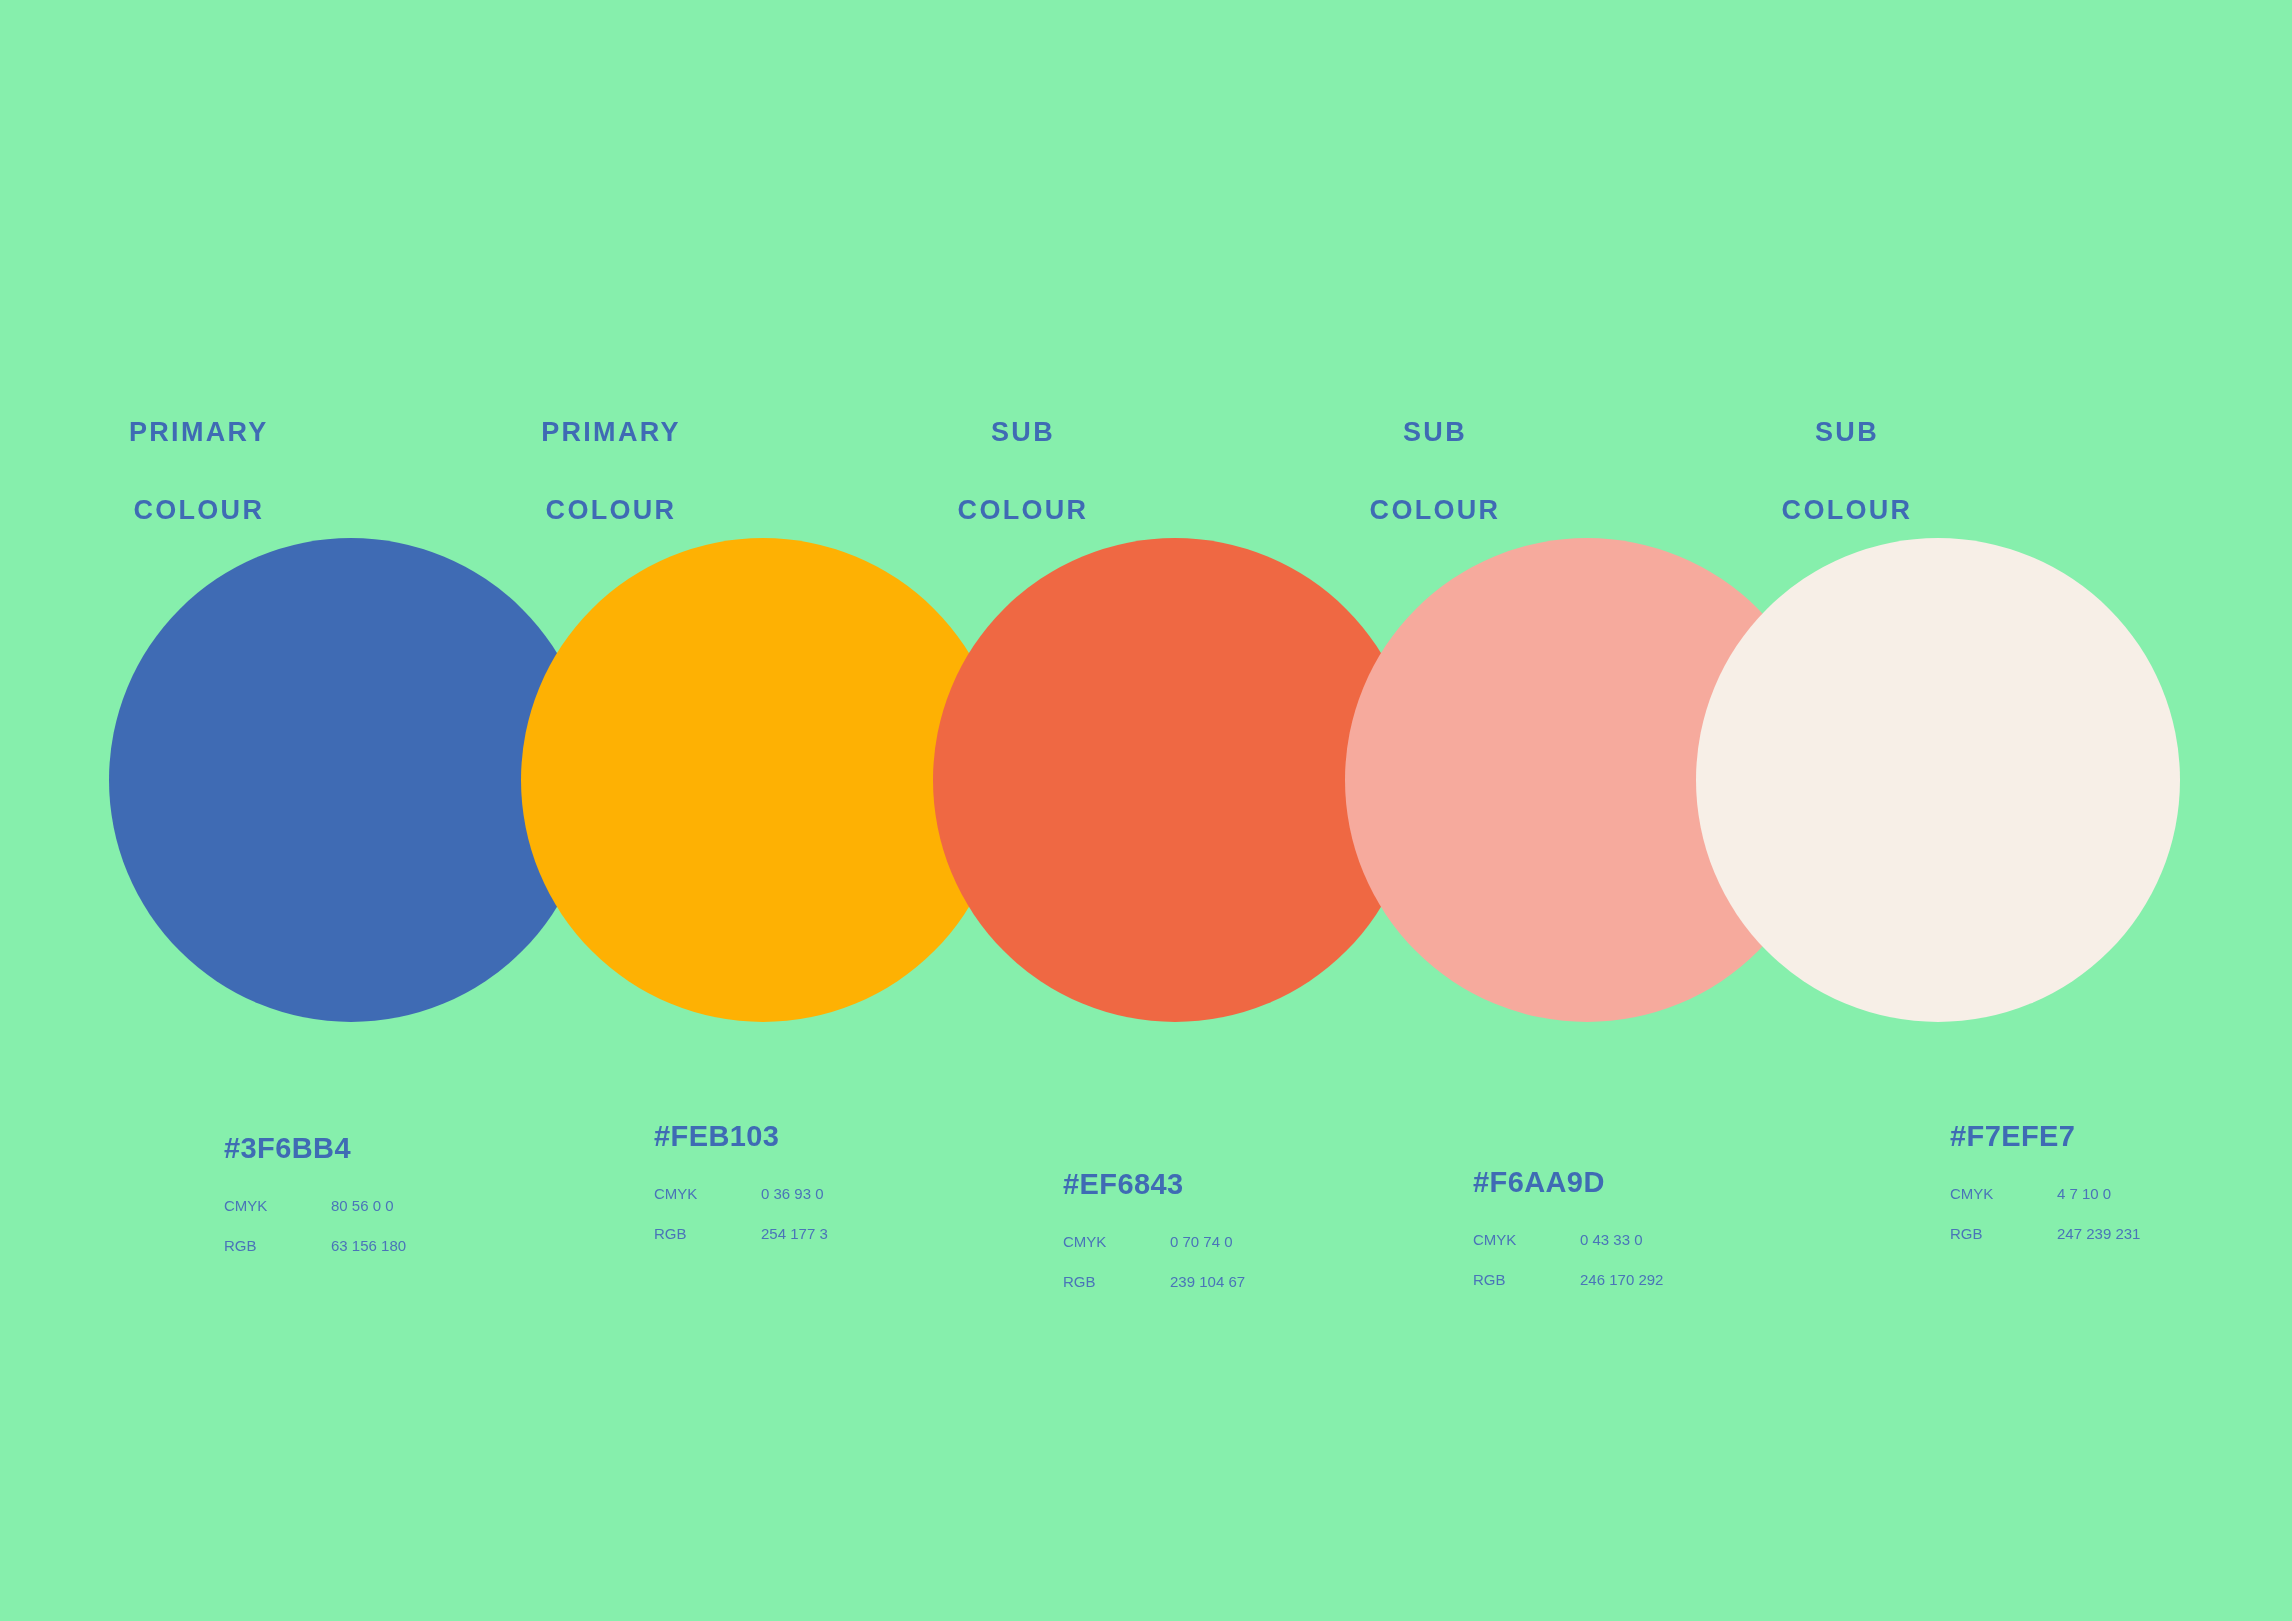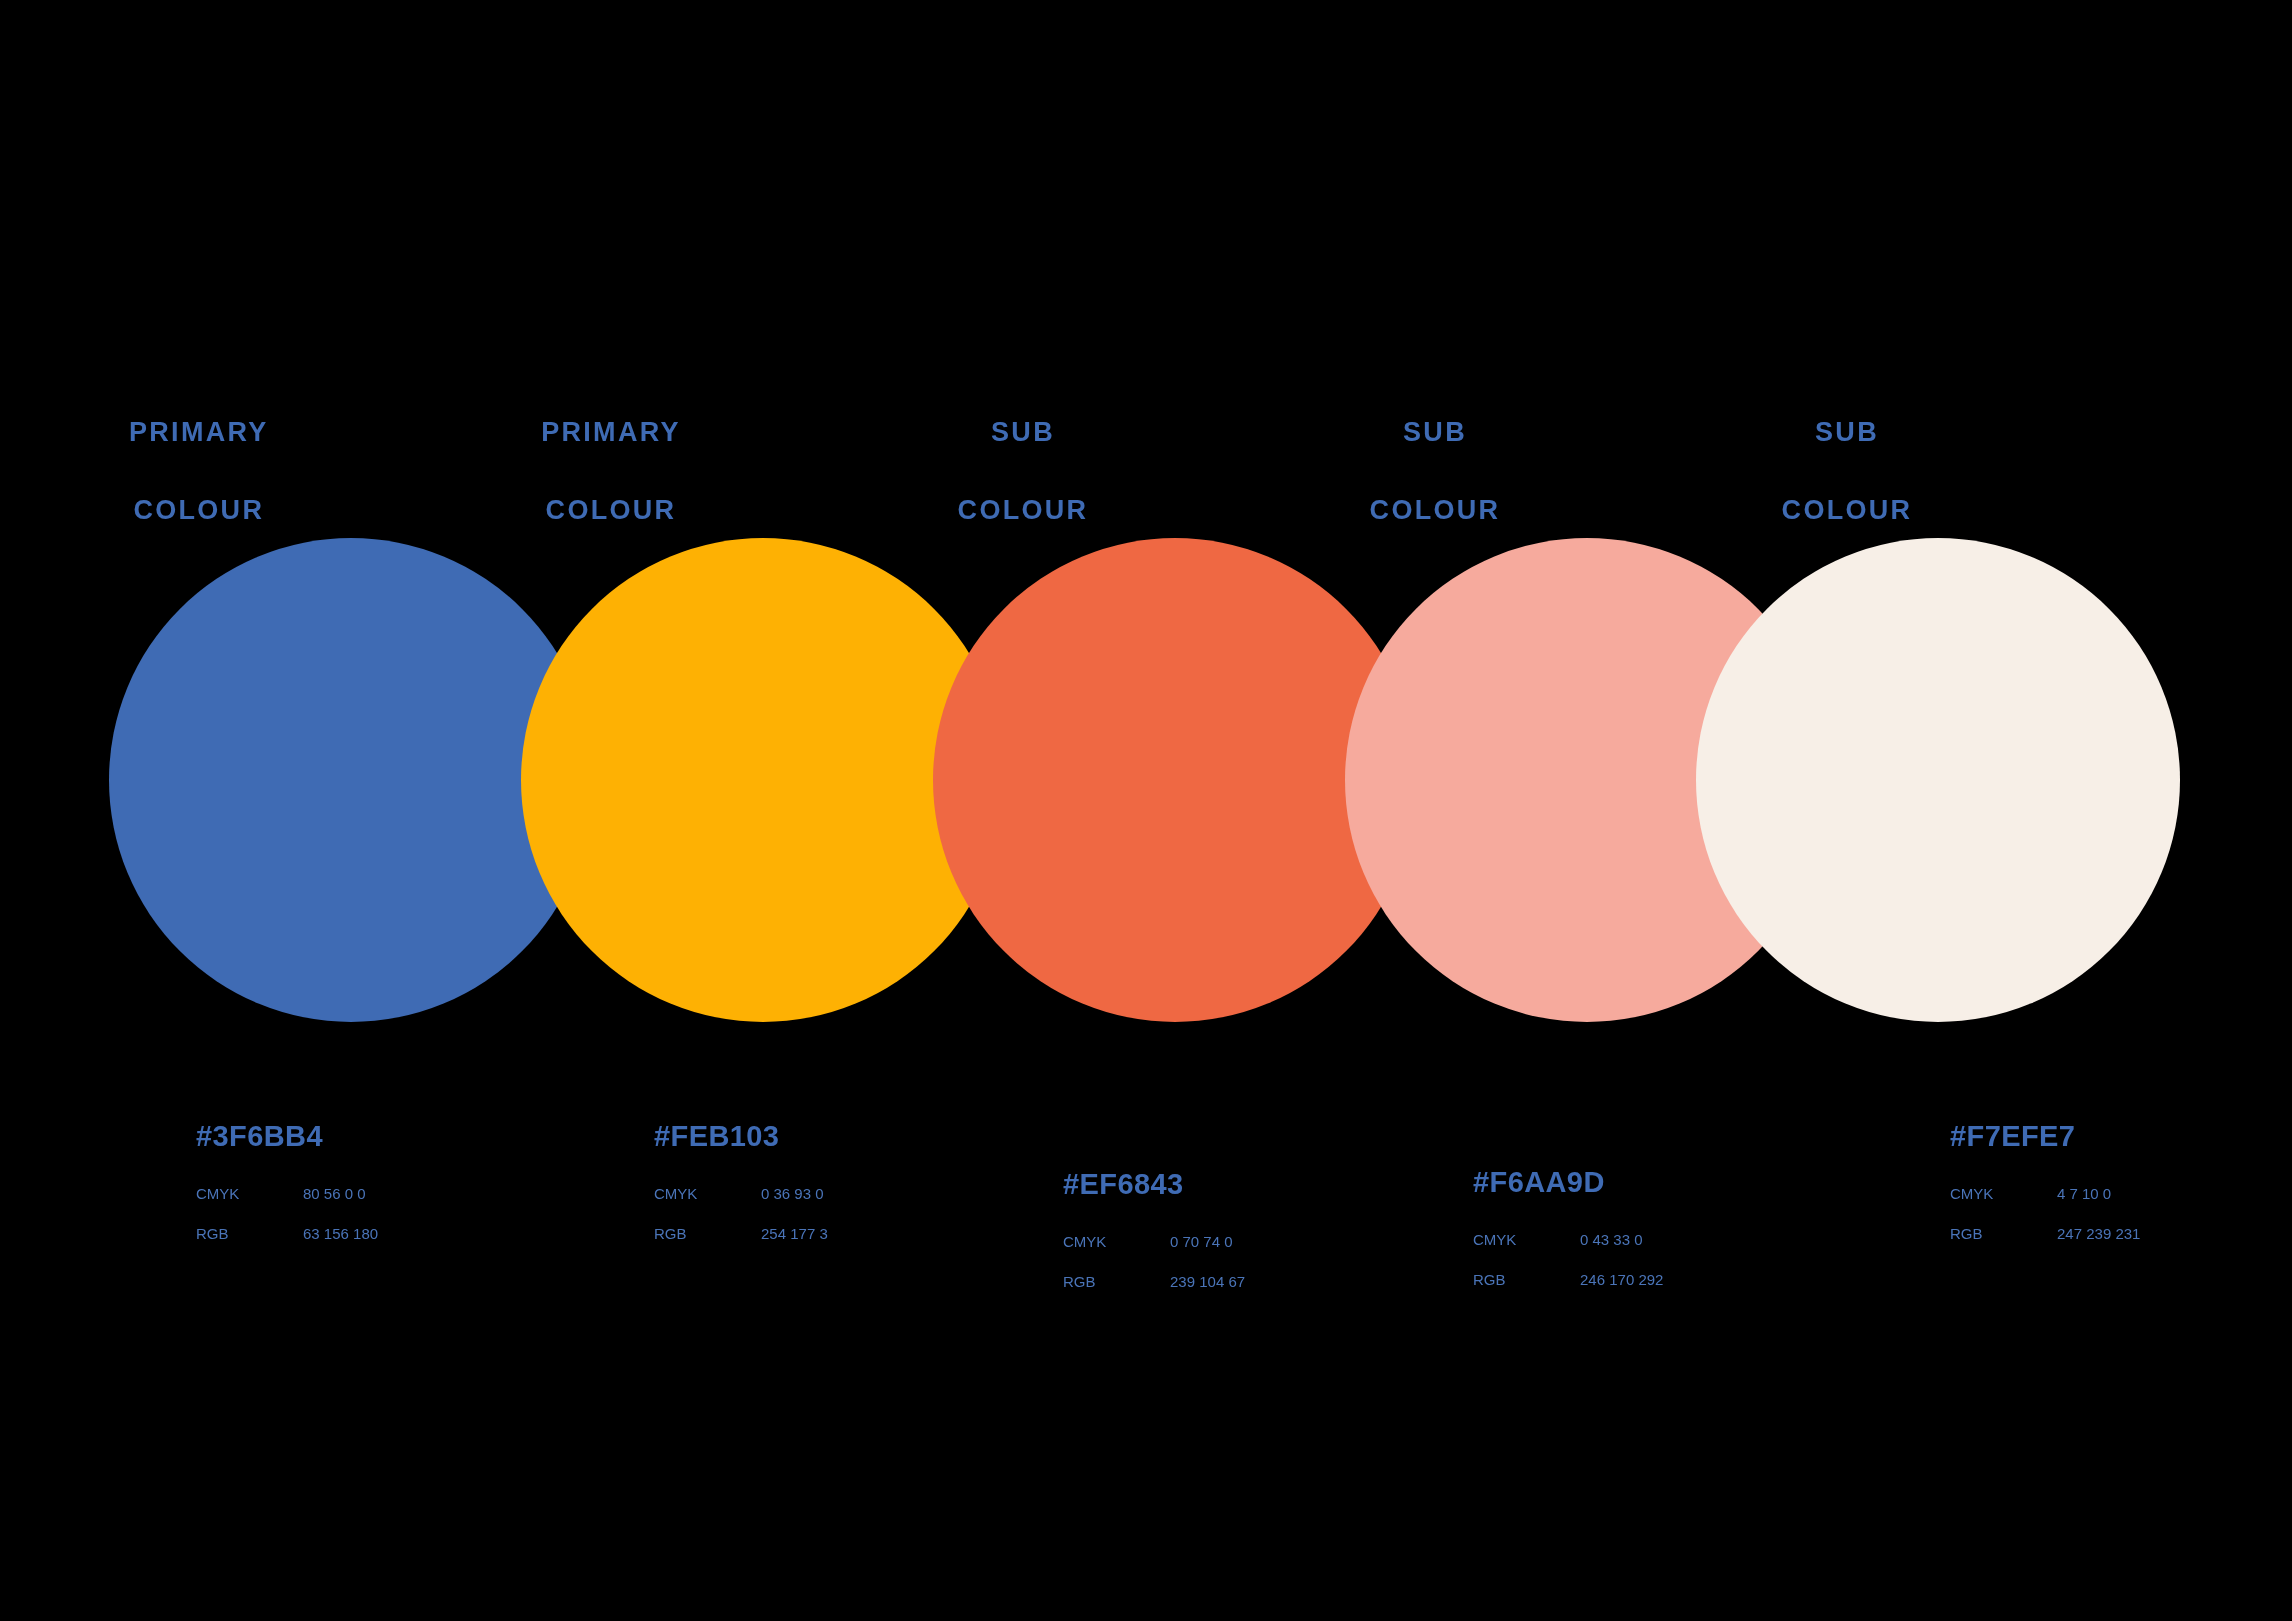--- a/index.html
+++ b/index.html
@@ -99,21 +99,21 @@
     width: 107px;
     flex: 0 0 107px;
   }
   .spec-value {
     flex: 1 1 auto;
   }
 </style>
 </head>
 <body style="background-color: rgb(255, 255, 255);">
 
-<div class="page" style="background-color: #000000;">
+<div class="page" style="background-color: #86efac;">
 
   <div class="headings">
 
     <div class="heading" style="left: -7.2px; color: rgb(63, 107, 180);">
       <span class="l1">PRIMARY</span>
       <span class="l2">COLOUR</span>
     </div>
 
     <div class="heading" style="left: 405px; color: rgb(63, 107, 180);">
       <span class="l1">PRIMARY</span>
@@ -140,21 +140,21 @@
   <div class="circles">
     <div class="swatch-circle" style="left: 109px; z-index: 1; background-color: rgb(63, 107, 180);"></div>
     <div class="swatch-circle" style="left: 521px; z-index: 2; background-color: rgb(254, 177, 3);"></div>
     <div class="swatch-circle" style="left: 933px; z-index: 3; background-color: rgb(239, 104, 67);"></div>
     <div class="swatch-circle" style="left: 1345px; z-index: 4; background-color: rgb(246, 170, 157);"></div>
     <div class="swatch-circle" style="left: 1696px; z-index: 5; background-color: rgb(247, 239, 231);"></div>
   </div>
 
   <div class="values">
 
-    <div class="value-block" style="left:196px;">
+    <div class="value-block" style="left:224px;margin-top:12px;">
       <div class="hexcode" style="color: rgb(63, 107, 180);">#3F6BB4</div>
       <div class="specs">
         <div class="spec-row">
           <span class="spec-label">CMYK</span>
           <span class="spec-value">80 56 0 0</span>
         </div>
         <div class="spec-row">
           <span class="spec-label">RGB</span>
           <span class="spec-value">63 156 180</span>
         </div>

